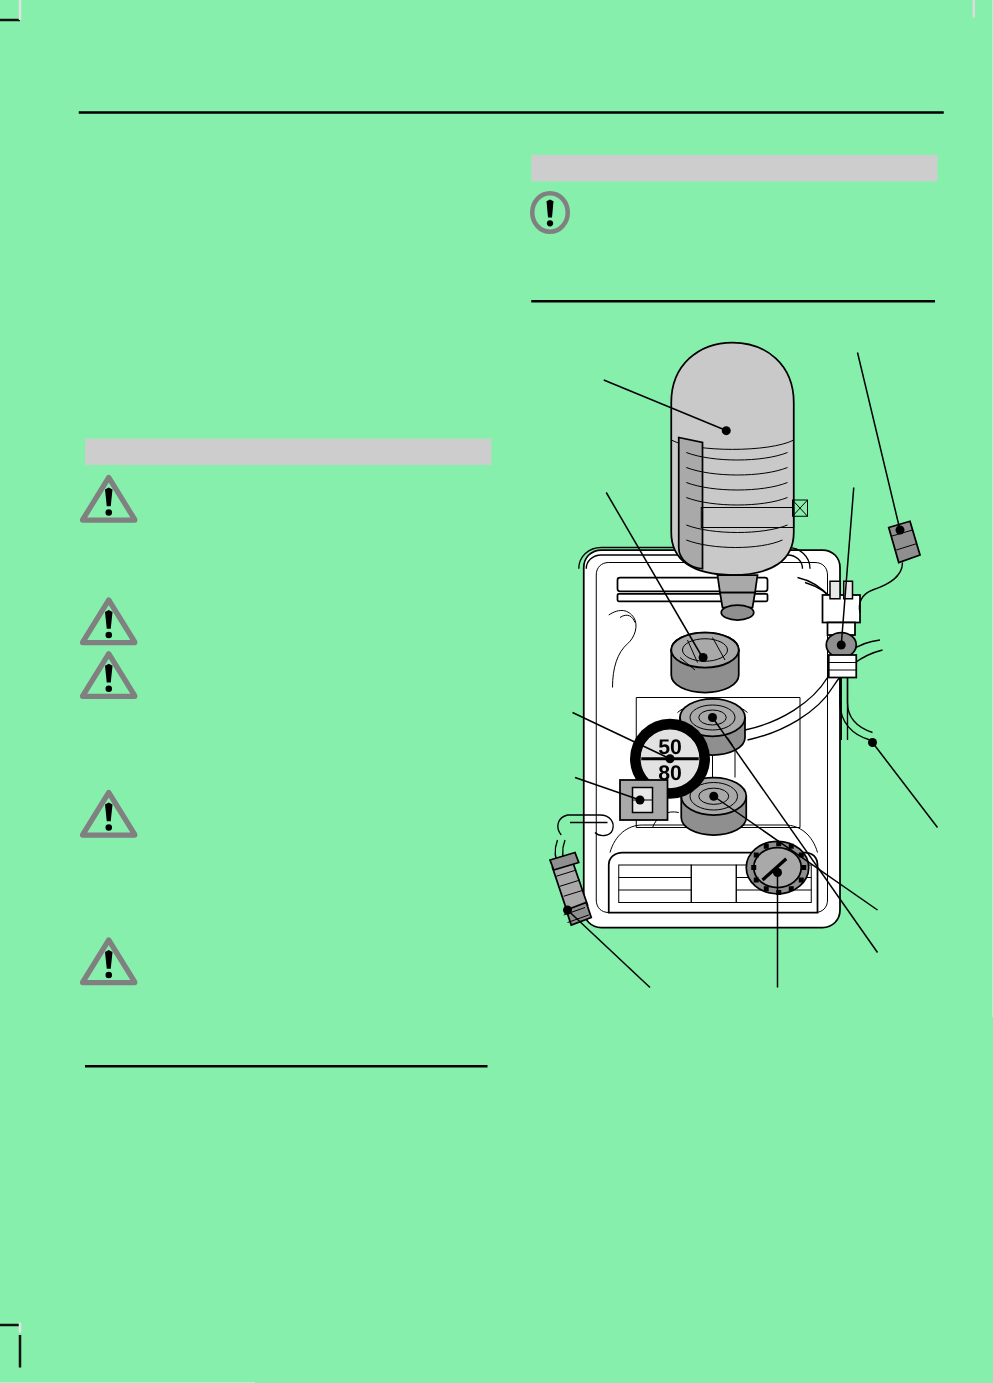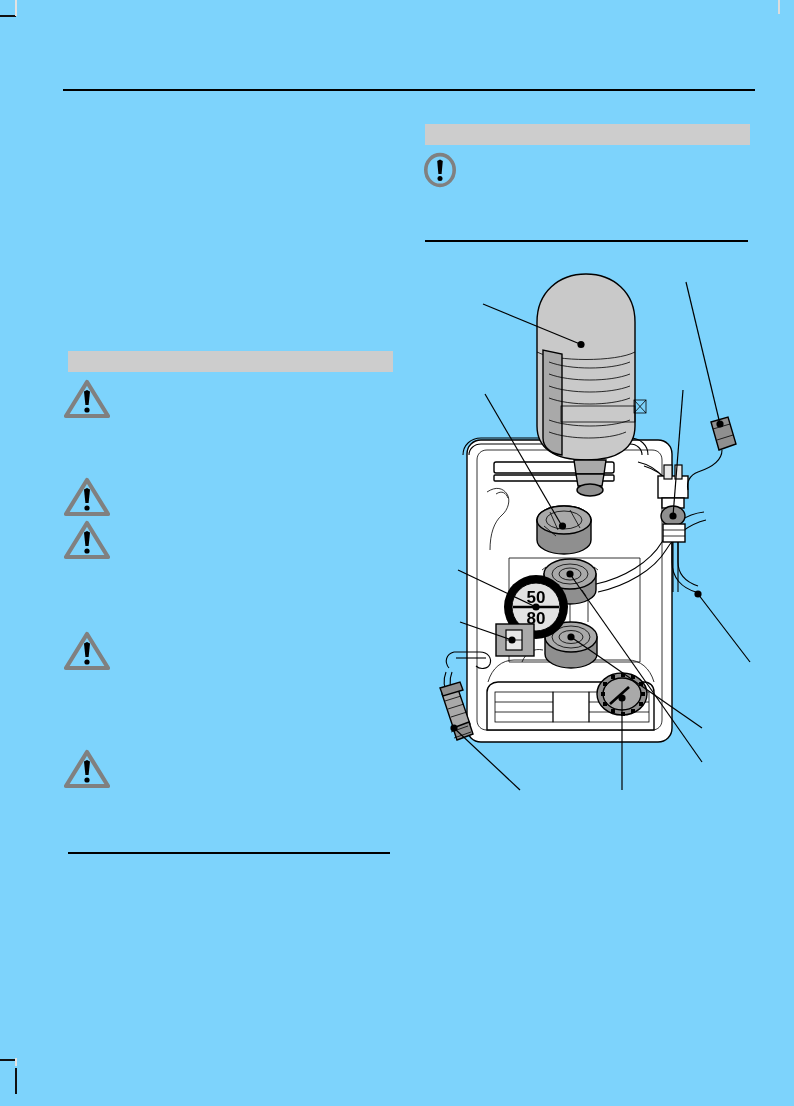--- a/index.html
+++ b/index.html
@@ -1,21 +1,21 @@
 <!DOCTYPE html>
 <html><head>
 <meta charset="utf-8">
 <style>
   html,body{margin:0;padding:0;background:#ffffff;}
   body{
     width:794px;height:1106px;position:relative;overflow:hidden;
     font-family:"Liberation Sans", sans-serif;
     -webkit-font-smoothing:antialiased;
   }
-  .page{position:absolute;inset:0;background:#7dd3fc;text-align:center;}
+  .page{position:absolute;inset:0;background:#86efac;text-align:center;}
 
   
   .crop{position:absolute;background:#111;}
   .crop.h{height:2px;}
   .crop.v{width:2px;}
 
   
   .rule{position:absolute;background:#000;height:2px;}
 
   

